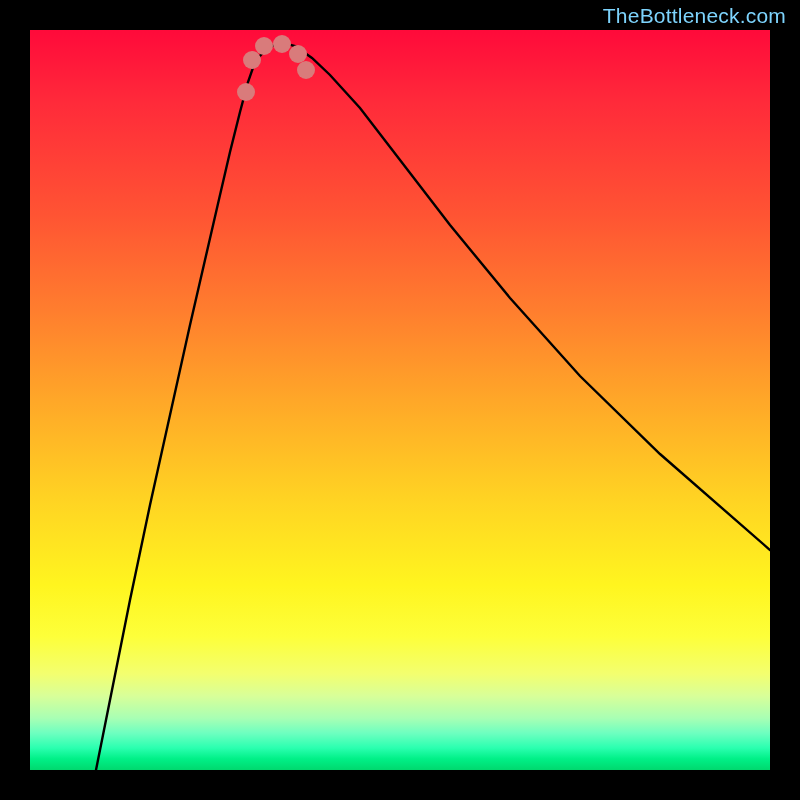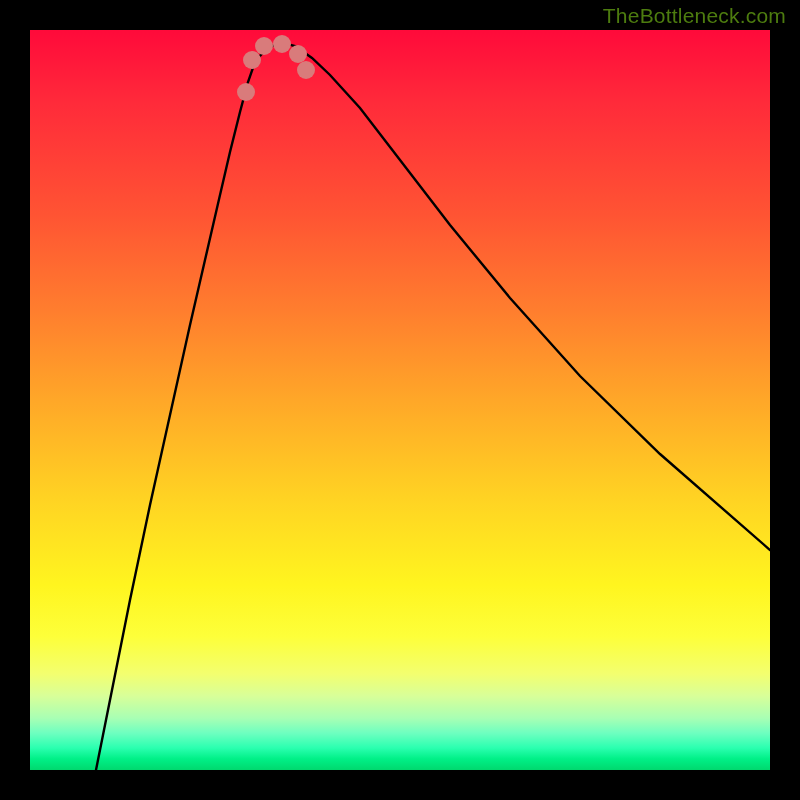--- a/index.html
+++ b/index.html
@@ -49,21 +49,21 @@
   }
   svg.curve {
     position: absolute;
     left: 0; top: 0;
     width: 740px; height: 740px;
   }
   .watermark {
     position: absolute;
     top: 4px;
     right: 14px;
-    color: #4d7c0f;
+    color: #7dd3fc;
     font-size: 21px;
     font-weight: 400;
     letter-spacing: 0.2px;
   }
 </style>
 </head>
 <body>
 
 <div class="frame">
   <div class="watermark">TheBottleneck.com</div>

